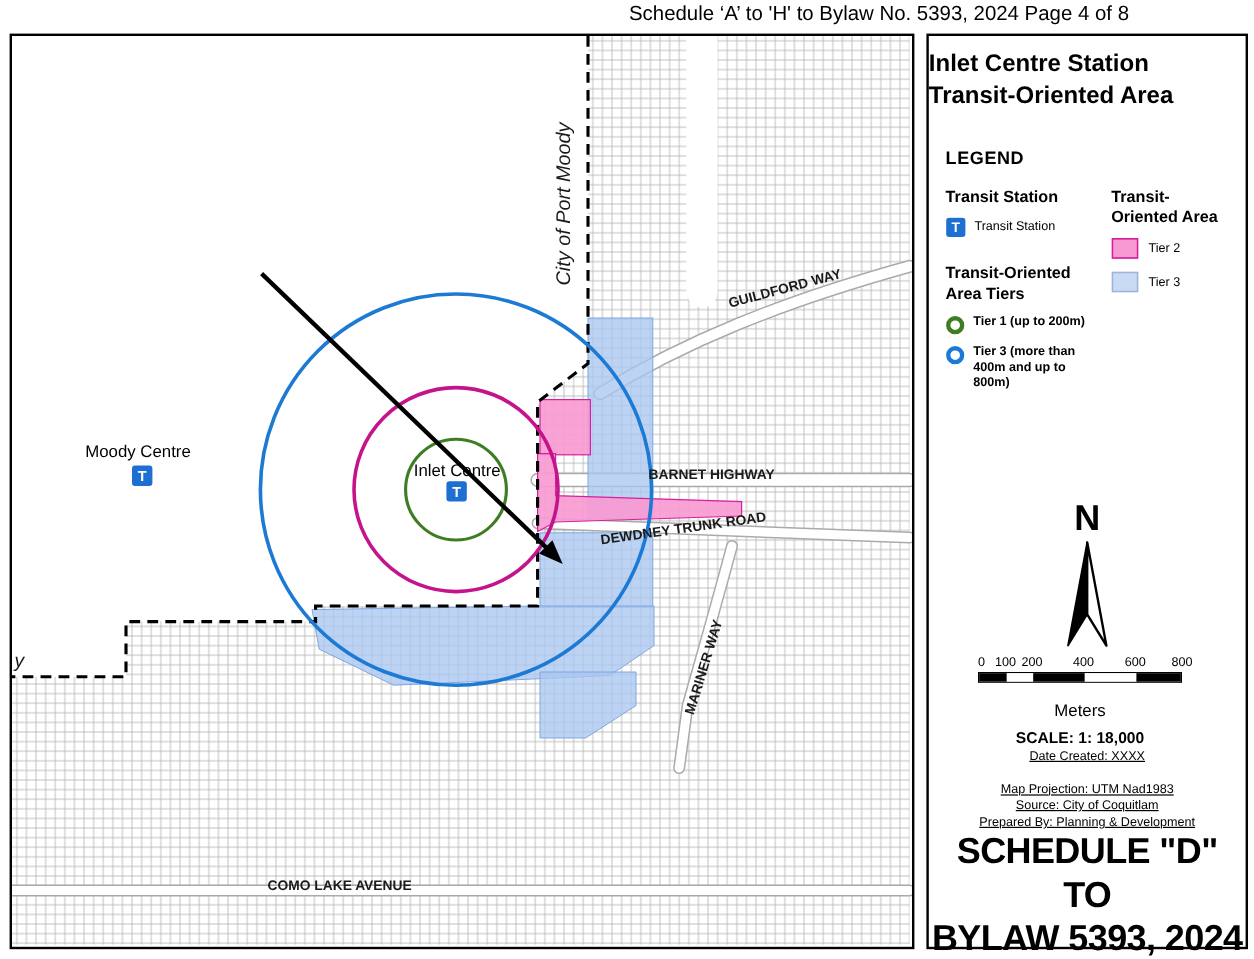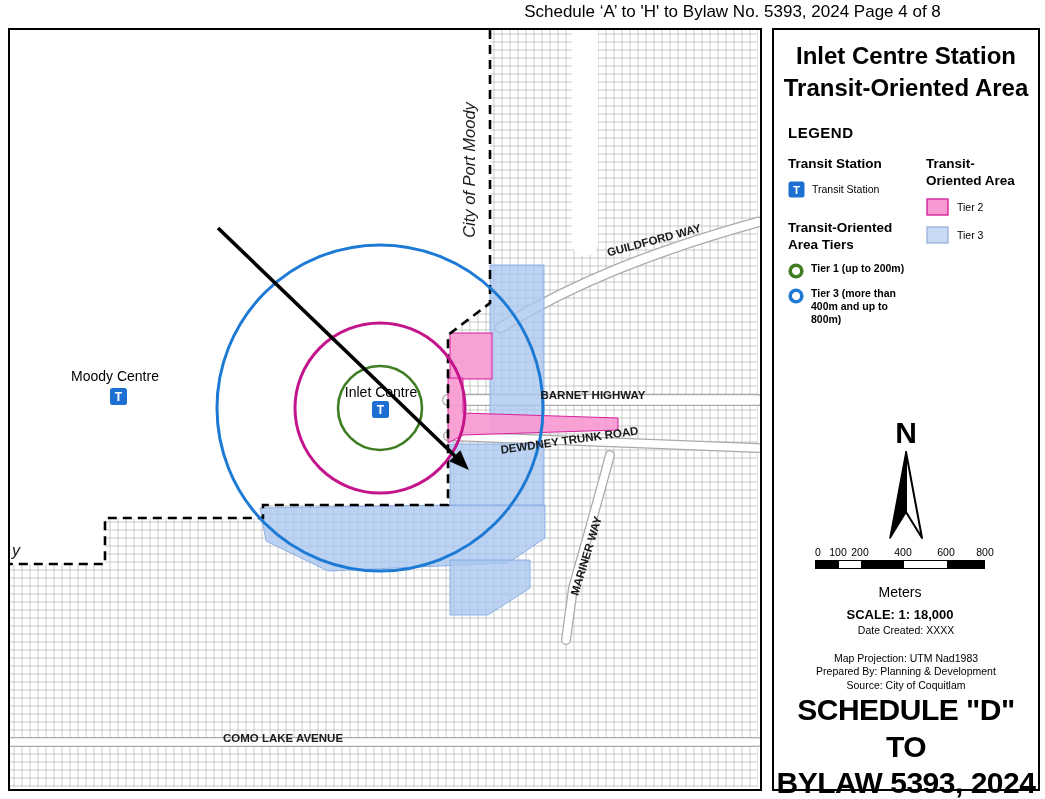--- a/index.html
+++ b/index.html
@@ -15,21 +15,21 @@
   .map-frame {
     position:absolute; left:8px; top:28px; width:754px; height:763px;
     border:2px solid #000; background:#fff;
   }
   .side-panel {
     position:absolute; left:772px; top:28px; width:268px; height:763px;
     border:2px solid #000; background:#fff;
   }
   .panel-title {
     position:absolute; top:10px; left:0; width:100%;
-    text-align:center; font-size:24px; font-weight:bold; line-height:1.35;
+    font-size:20px; font-weight:bold; line-height:1.35;
   }
   .legend-h {
     position:absolute; top:94px; left:14px;
     font-size:15px; font-weight:bold; letter-spacing:.5px;
   }
   .col-left  { position:absolute; top:126px; left:14px;  width:132px; }
   .col-right { position:absolute; top:126px; left:152px; width:106px; }
   .sub-h { font-size:13.5px; font-weight:bold; line-height:1.25; margin-bottom:8px; }
   .legend-row { display:flex; align-items:center; gap:7px; margin-bottom:9px; }
   .legend-row .lbl { font-size:10.5px; line-height:1.25; }
@@ -43,21 +43,21 @@
   .scale-block { position:absolute; top:516px; left:41px; width:182px; }
   .scale-ticks { position:relative; height:13px; font-size:10.5px; }
   .scale-ticks span { position:absolute; transform:translateX(-50%); }
   .scale-bar {
     width:170px; height:9px; border:1px solid #000; display:flex; margin-top:1px;
   }
   .scale-bar div { height:100%; }
   .seg-b { background:#000; } .seg-w { background:#fff; }
   .scale-units { text-align:center; width:170px; font-size:14px; margin-top:15px; }
   .scale-text { text-align:center; width:170px; font-size:13px; font-weight:bold; margin-top:7px; }
-  .credits-block { position:absolute; top:594px; left:0; width:100%; text-align:center; font-size:10.5px; line-height:1.3; }
+  .credits-block { position:absolute; top:594px; left:0; width:100%; text-align:center; font-size:10.5px; line-height:1.3;text-decoration:underline; }
   .credits-block .date { margin-bottom:14px; }
   .schedule-block {
     position:absolute; top:662px; left:0; width:100%; text-align:center;
     font-size:30px; font-weight:bold; line-height:1.22; letter-spacing:-0.5px;
   }
   .map-frame svg text { font-family:"Liberation Sans", sans-serif; }
 </style>
 </head>
 <body>
 
@@ -206,22 +206,22 @@
       <div class="seg-w" style="width:43px"></div>
       <div class="seg-b" style="width:37px"></div>
     </div>
     <div class="scale-units">Meters</div>
     <div class="scale-text">SCALE: 1: 18,000</div>
   </div>
 
   <div class="credits-block">
     <div class="date">Date Created: XXXX</div>
     <div>Map Projection: UTM Nad1983</div>
+    <div>Source: City of Coquitlam</div>
     <div>Prepared By: Planning &amp; Development</div>
-    <div>Source: City of Coquitlam</div>
   </div>
 
   <div class="schedule-block">
     <div>SCHEDULE "D" TO</div>
     <div>BYLAW 5393, 2024</div>
   </div>
 
 </div>
 
 </body></html>

